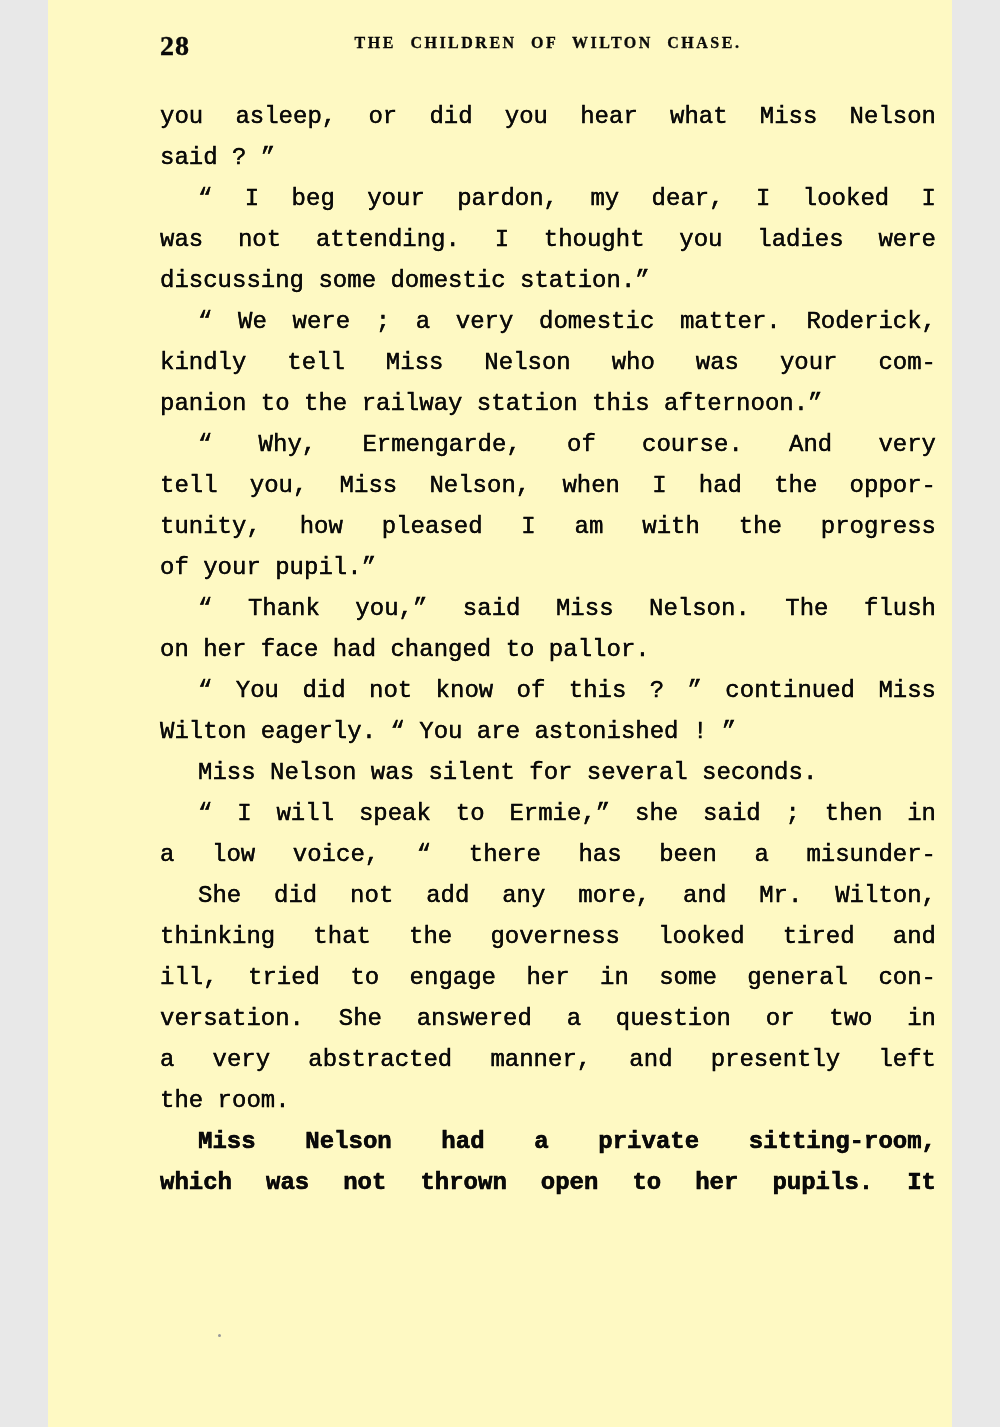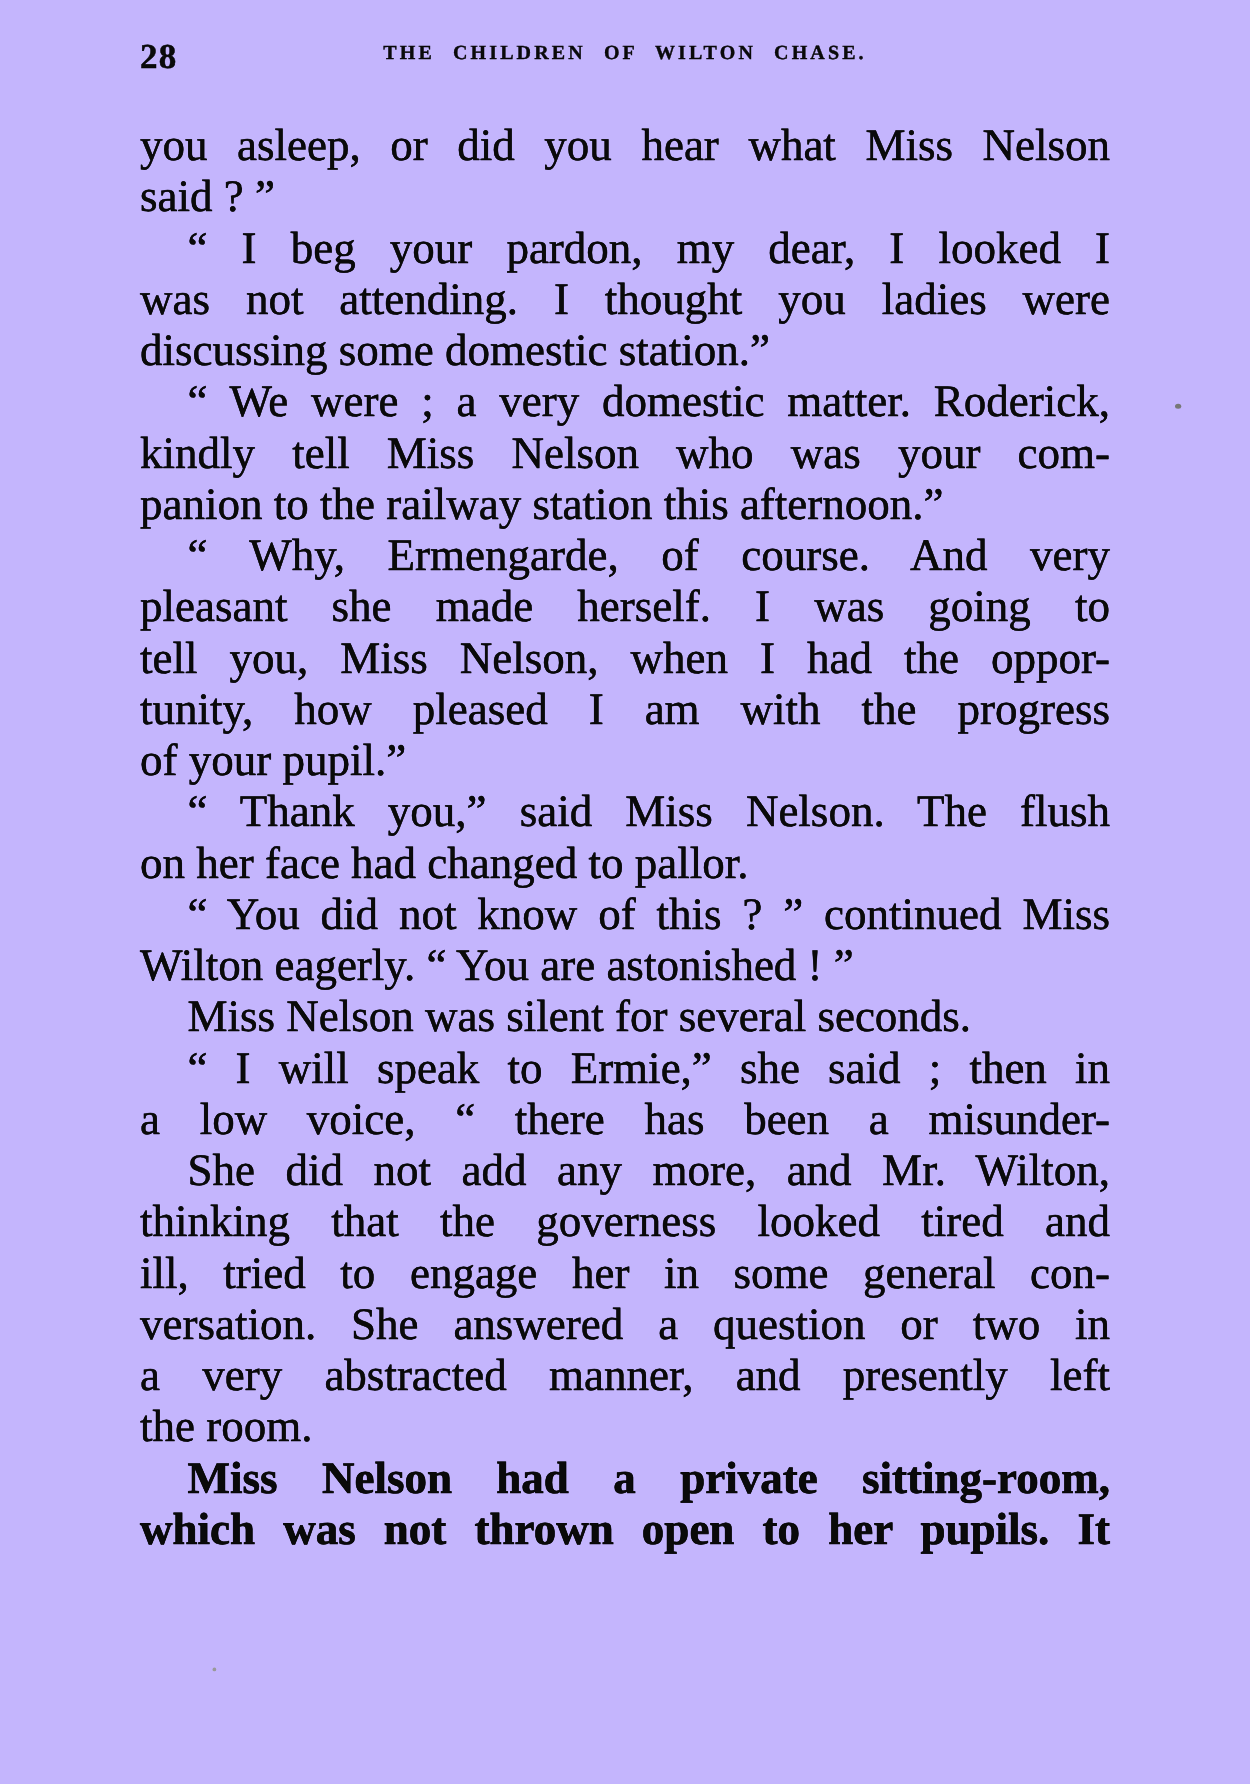--- a/index.html
+++ b/index.html
@@ -2,24 +2,24 @@
 <html><head>
 <meta charset="utf-8">
 <style>
   html, body {
     margin: 0;
     padding: 0;
     background: #e8e8e8;
   }
   .page {
     position: relative;
-    width: 1000px;
+    width: 904px;
     height: 1427px;
     margin: 0 auto;
-    background: #c4b5fd;
+    background: #fef9c3;
     color: #0a0a0a;
     font-family: "Liberation Serif", "DejaVu Serif", serif;
     overflow: hidden;
   }
   
   .running-head {
     position: absolute;
     top: 30px;
     left: 112px;
     width: 776px;
@@ -45,23 +45,24 @@
     letter-spacing: 2.5px;
     word-spacing: 8px;
     -webkit-text-stroke: 0.3px #000;
   }
   
   .text-body {
     position: absolute;
     top: 96px;
     left: 112px;
     width: 776px;
-    font-size: 36px;
+    font-size: 24px;
     line-height: 41px;
     text-shadow: 0 0 0.5px rgba(0,0,0,0.75);
+    font-family: Liberation Mono, monospace;
     -webkit-text-stroke: 0.35px #000;
   }
   .para { margin: 0; padding: 0; }
   .line {
     height: 41px;
     white-space: normal;
     text-align: justify;
     text-align-last: justify;
   }
   .line.indent { text-indent: 38px; }
@@ -99,21 +100,20 @@
         <div class="line">was not attending.  I thought you ladies were</div>
         <div class="line end">discussing some domestic station.”</div>
       </div>
       <div class="para">
         <div class="line indent">“ We were ; a very domestic matter.  Roderick,</div>
         <div class="line">kindly tell Miss Nelson who was your com-</div>
         <div class="line end">panion to the railway station this afternoon.”</div>
       </div>
       <div class="para">
         <div class="line indent">“ Why, Ermengarde, of course.  And very</div>
-        <div class="line">pleasant she made herself.  I was going to</div>
         <div class="line">tell you, Miss Nelson, when I had the oppor-</div>
         <div class="line">tunity, how pleased I am with the progress</div>
         <div class="line end">of your pupil.”</div>
       </div>
       <div class="para">
         <div class="line indent">“ Thank you,” said Miss Nelson.  The flush</div>
         <div class="line end">on her face had changed to pallor.</div>
       </div>
       <div class="para">
         <div class="line indent">“ You did not know of this ? ”  continued Miss</div>

